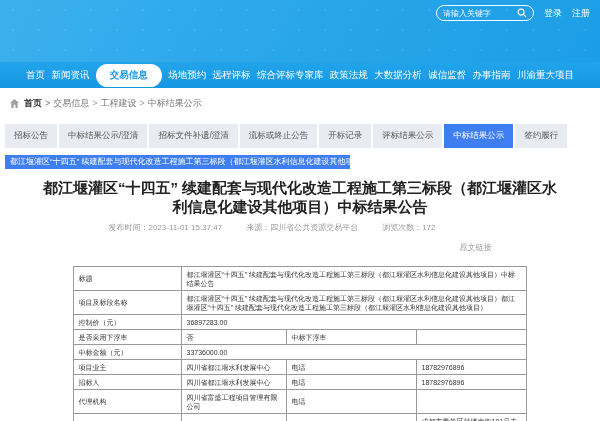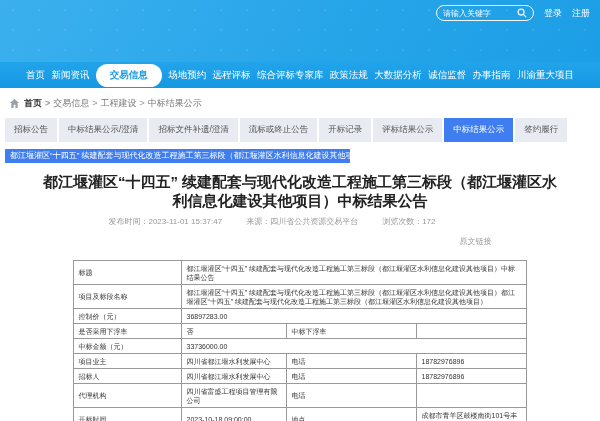--- a/index.html
+++ b/index.html
@@ -54,21 +54,21 @@
   .breadcrumb {
     display:flex; align-items:center; gap:3px;
     padding:8px 0 0 10px; font-size:9px; color:#777; height:22px;
   }
   .crumb { cursor:pointer; }
   .crumb:not(:last-child)::after { content:">"; margin-left:3px; color:#999; }
   .crumb-home { font-weight:bold; color:#333; }
   .home-icon { display:inline-flex; margin-right:2px; }
 
   
-  .tabs { display:flex; gap:2px; margin:8px 0 0 5px; }
+  .tabs { display:flex; gap:2px; margin:14px 0 0 5px; }
   .tab {
     background:#e9ebf3; color:#555; font-size:8.5px;
     padding:6px 9px; cursor:pointer; white-space:nowrap;
   }
   .tab.active { background:#3e7ef0; color:#fff; }
 
   
   .marquee { margin:7px 0 0 5px; height:14px; }
   .marquee-item {
     display:inline-block; background:#3e7ef0; color:#fff;

